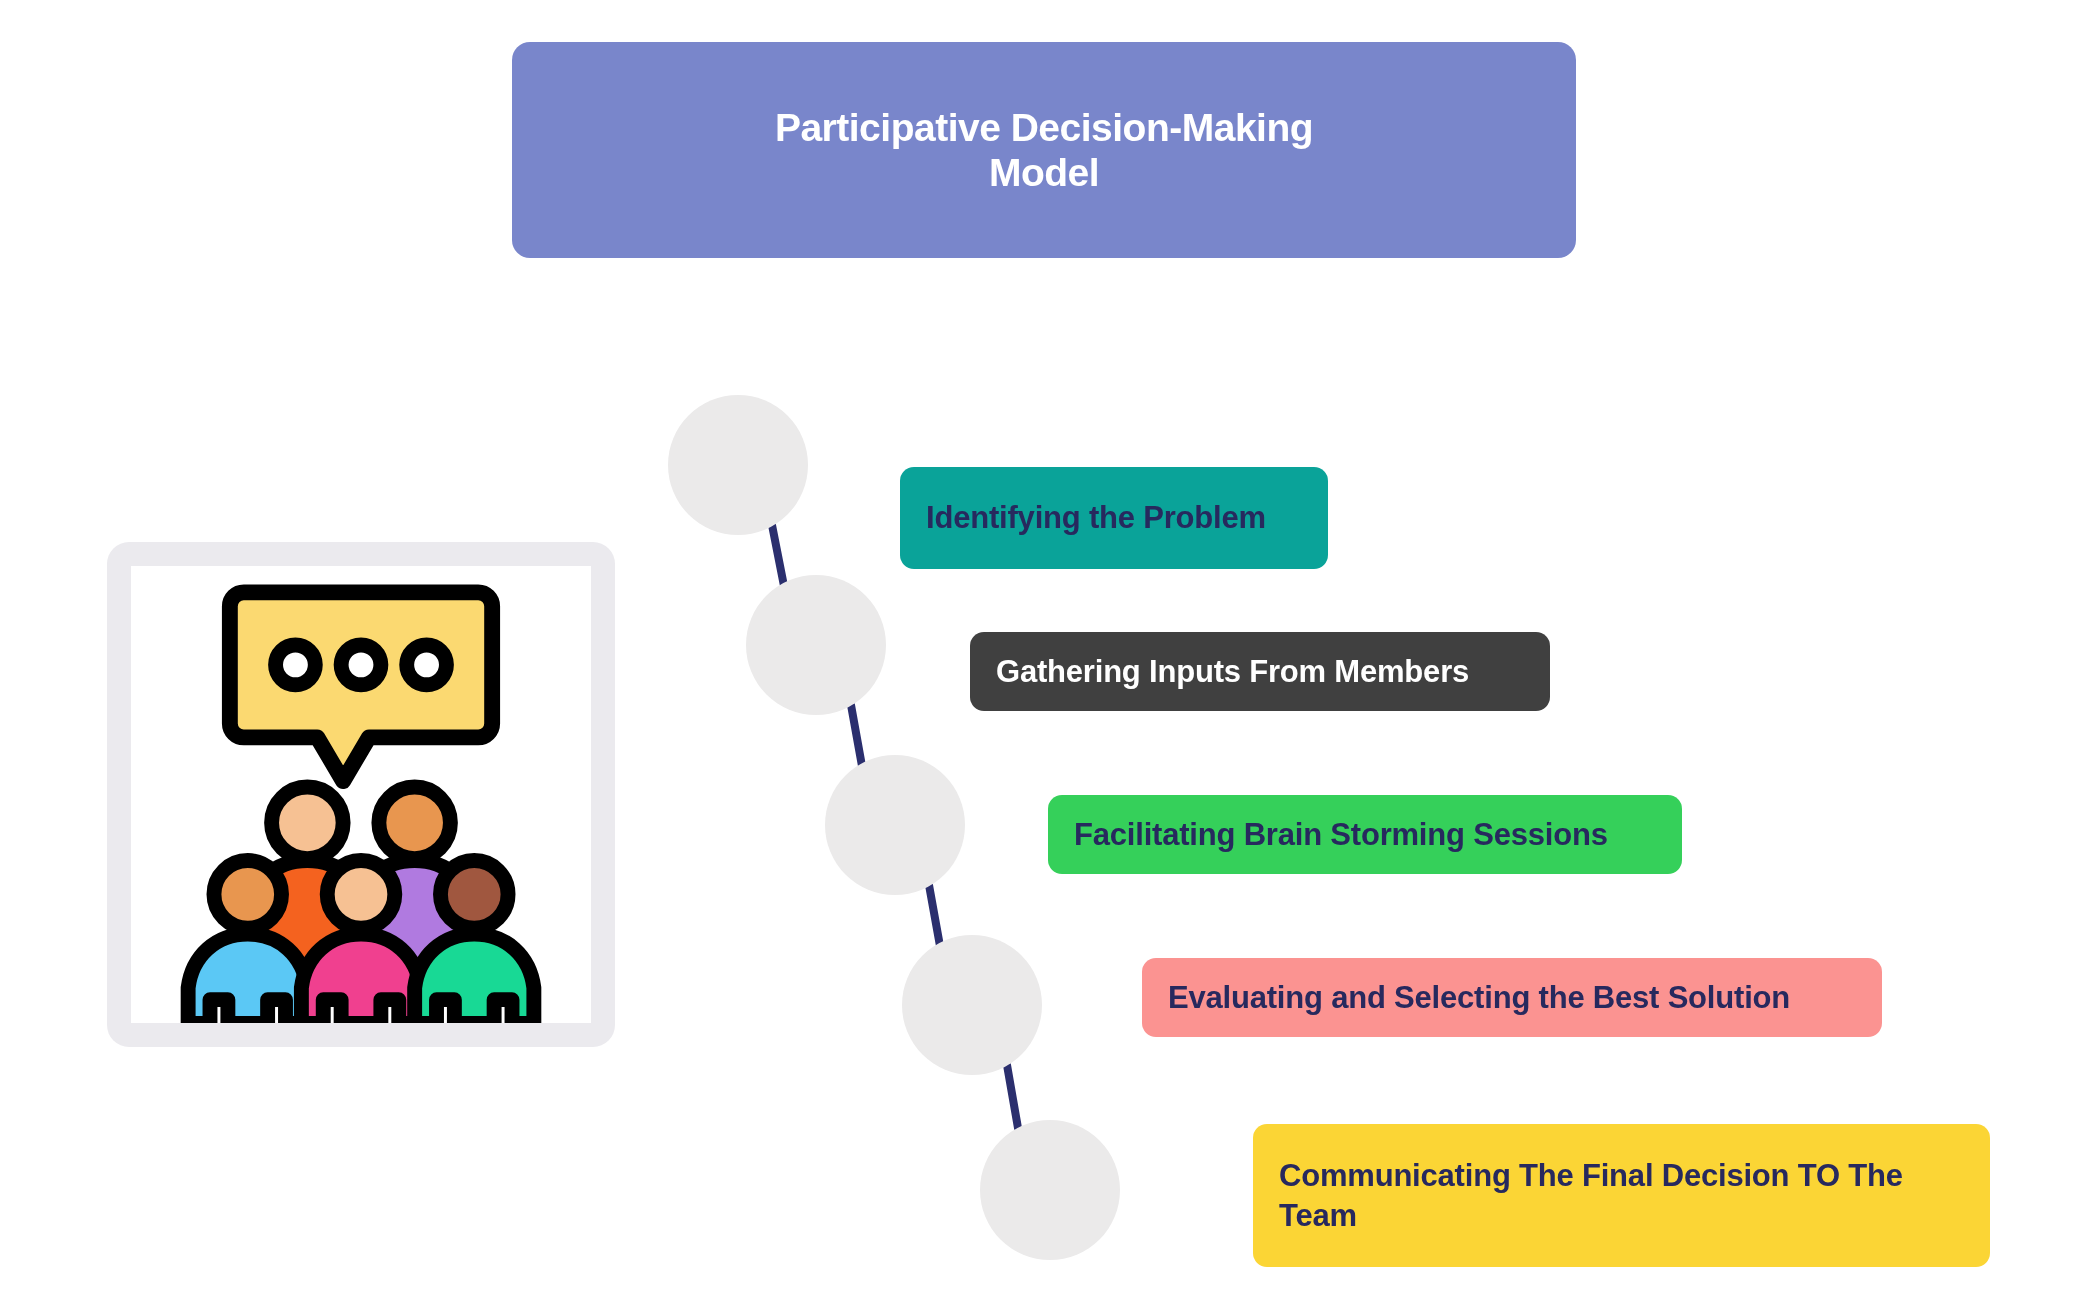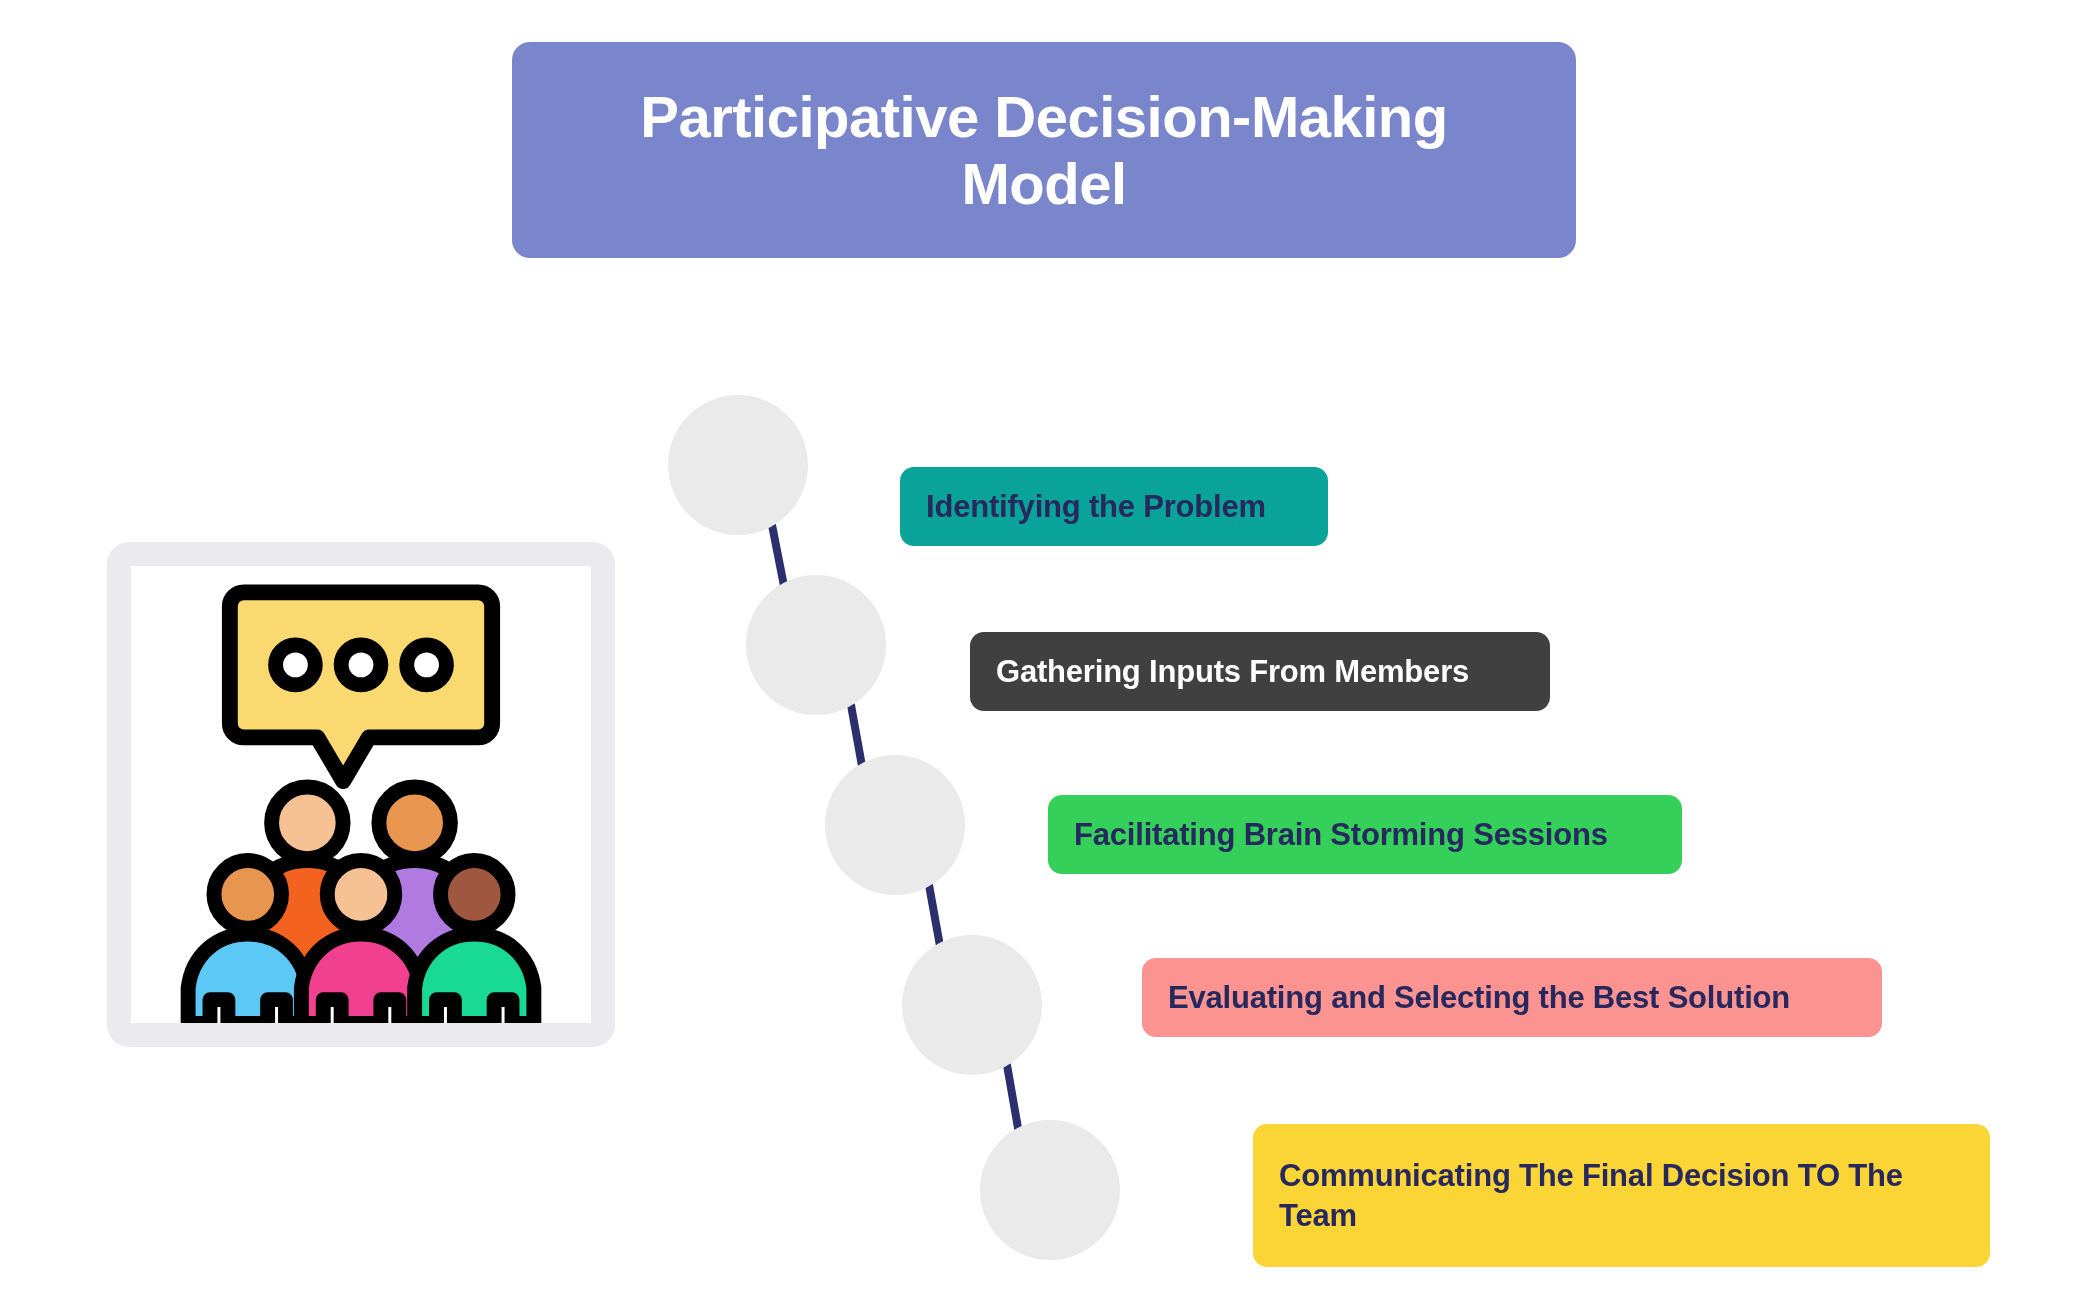--- a/index.html
+++ b/index.html
@@ -32,21 +32,21 @@
     background: #7986cb;
     border-radius: 18px;
     display: flex;
     align-items: center;
     justify-content: center;
     box-sizing: border-box;
     padding: 10px 40px;
   }
   .title-text {
     color: #ffffff;
-    font-size: 58px;
+    font-size: 39px;
     font-weight: bold;
     line-height: 1.16;
     text-align: center;
     letter-spacing: -0.5px;
   }
 
   
   .illus-frame {
     position: absolute;
     left: 107px;
@@ -149,21 +149,21 @@
       <line x1="851" y1="705" x2="862" y2="766" stroke="#2b2f6e" stroke-width="8" stroke-linecap="round"></line>
       <line x1="929" y1="885" x2="940" y2="946" stroke="#2b2f6e" stroke-width="8" stroke-linecap="round"></line>
       <line x1="1007" y1="1065" x2="1018" y2="1128" stroke="#2b2f6e" stroke-width="8" stroke-linecap="round"></line>
       <circle cx="738" cy="465" r="70" fill="#ebeaea"></circle>
       <circle cx="816" cy="645" r="70" fill="#ebeaea"></circle>
       <circle cx="895" cy="825" r="70" fill="#ebeaea"></circle>
       <circle cx="972" cy="1005" r="70" fill="#ebeaea"></circle>
       <circle cx="1050" cy="1190" r="70" fill="#ebeaea"></circle>
     </svg>
 
-  <div class="step-box" style="left: 900px; top: 467px; width: 428px; height: 79px; background: rgb(10, 163, 153);">
+  <div class="step-box" style="left: 900px; top: 467px; width: 428px; height: 102px; background: rgb(10, 163, 153);">
     <span class="step-label" style="color: rgb(39, 41, 94);">Identifying the Problem</span>
   </div>
   <div class="step-box" style="left: 970px; top: 632px; width: 580px; height: 79px; background: #404040;">
     <span class="step-label" style="color: rgb(255, 255, 255);">Gathering Inputs From Members</span>
   </div>
   <div class="step-box" style="left: 1048px; top: 795px; width: 634px; height: 79px; background: rgb(53, 208, 90);">
     <span class="step-label" style="color: rgb(39, 41, 94);">Facilitating Brain Storming Sessions</span>
   </div>
   <div class="step-box" style="left: 1142px; top: 958px; width: 740px; height: 79px; background: rgb(251, 147, 145);">
     <span class="step-label" style="color: rgb(39, 41, 94);">Evaluating and Selecting the Best Solution</span>

